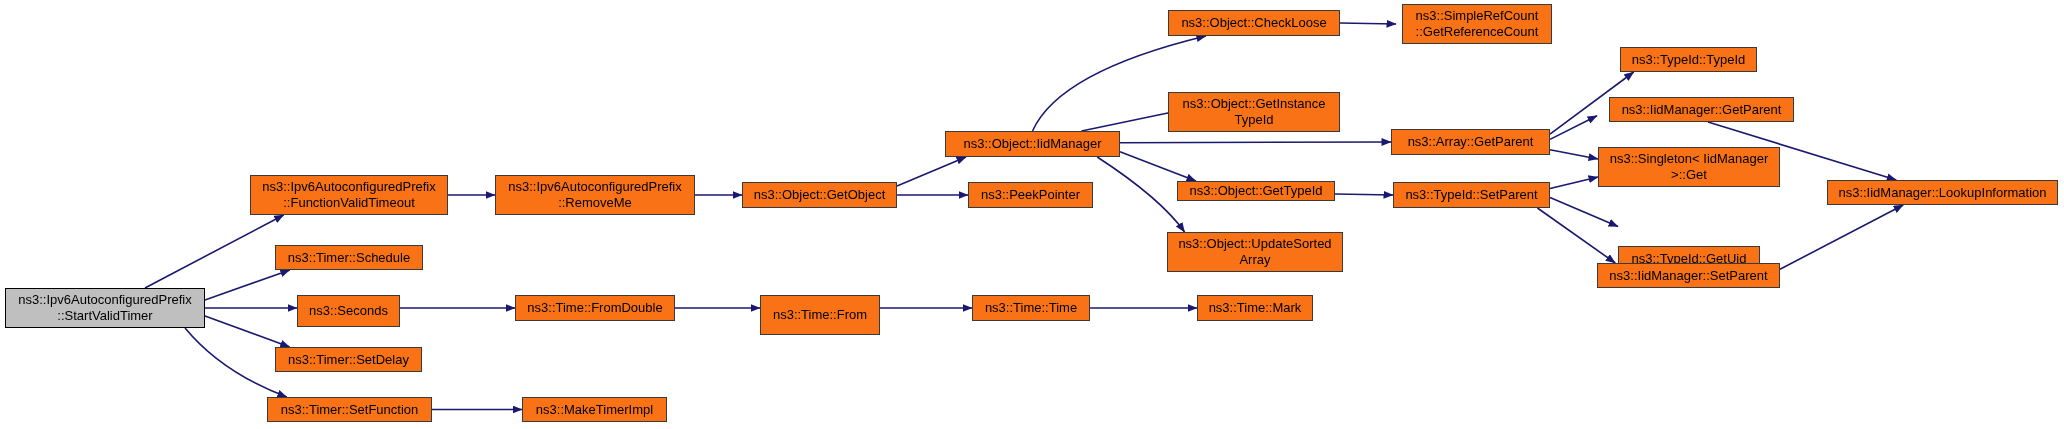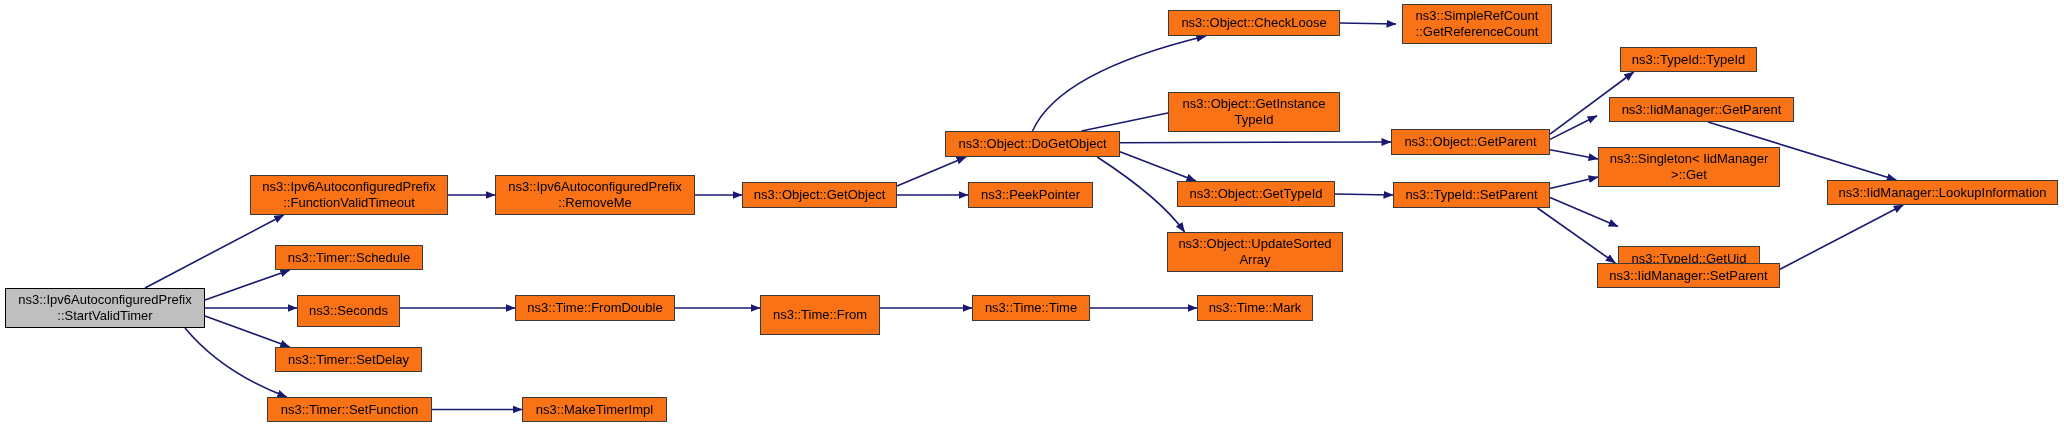--- a/index.html
+++ b/index.html
@@ -71,29 +71,29 @@
         <path class="edge" d="M432,409.5 L522,409.5" stroke="#191970" marker-end="url(#arrowhead)"></path>
       </g>
   </svg>
 <div class="node hl" style="left: 5px; top: 288px; width: 200px; height: 40px;"><span>ns3::Ipv6AutoconfiguredPrefix
 ::StartValidTimer</span></div>
     <div class="node" style="left: 250px; top: 175px; width: 198px; height: 40px;"><span>ns3::Ipv6AutoconfiguredPrefix
 ::FunctionValidTimeout</span></div>
     <div class="node" style="left: 495px; top: 175px; width: 200px; height: 40px;"><span>ns3::Ipv6AutoconfiguredPrefix
 ::RemoveMe</span></div>
     <div class="node" style="left: 742px; top: 182px; width: 155px; height: 26px;"><span>ns3::Object::GetObject</span></div>
-    <div class="node" style="left: 945px; top: 131px; width: 175px; height: 26px;"><span>ns3::Object::DoGetObject</span></div>
+    <div class="node" style="left: 945px; top: 131px; width: 175px; height: 26px;"><span>ns3::Object::IidManager</span></div>
     <div class="node" style="left: 968px; top: 182px; width: 125px; height: 26px;"><span>ns3::PeekPointer</span></div>
     <div class="node" style="left: 1168px; top: 10px; width: 172px; height: 26px;"><span>ns3::Object::CheckLoose</span></div>
     <div class="node" style="left: 1396px; top: 4px; width: 150px; height: 40px; margin-left: 6px;"><span>ns3::SimpleRefCount
 ::GetReferenceCount</span></div>
     <div class="node" style="left: 1168px; top: 64px; width: 172px; height: 40px; margin-top: 28px;"><span>ns3::Object::GetInstance
 TypeId</span></div>
-    <div class="node" style="left: 1391px; top: 129px; width: 159px; height: 26px;"><span>ns3::Object::GetParent</span></div>
-    <div class="node" style="left: 1177px; top: 181px; width: 158px; height: 26px;"><span>ns3::Object::GetTypeId</span></div>
+    <div class="node" style="left: 1391px; top: 129px; width: 159px; height: 26px;"><span>ns3::Array::GetParent</span></div>
+    <div class="node" style="left: 1177px; top: 181px; width: 158px; height: 20px;"><span>ns3::Object::GetTypeId</span></div>
     <div class="node" style="left: 1393px; top: 182px; width: 157px; height: 26px;"><span>ns3::TypeId::SetParent</span></div>
     <div class="node" style="left: 1167px; top: 232px; width: 176px; height: 40px;"><span>ns3::Object::UpdateSorted
 Array</span></div>
     <div class="node" style="left: 1620px; top: 47px; width: 137px; height: 25px;"><span>ns3::TypeId::TypeId</span></div>
     <div class="node" style="left: 1597px; top: 97px; width: 185px; height: 25px; margin-left: 12px;"><span>ns3::IidManager::GetParent</span></div>
     <div class="node" style="left: 1598px; top: 147px; width: 182px; height: 40px;"><span>ns3::Singleton&lt; IidManager
 &gt;::Get</span></div>
     <div class="node" style="left: 1618px; top: 214px; width: 142px; height: 25px; margin-top: 32px;"><span>ns3::TypeId::GetUid</span></div>
     <div class="node" style="left: 1597px; top: 263px; width: 183px; height: 25px; text-align: right;"><span>ns3::IidManager::SetParent</span></div>
     <div class="node" style="left: 1827px; top: 180px; width: 231px; height: 25px;"><span>ns3::IidManager::LookupInformation</span></div>

